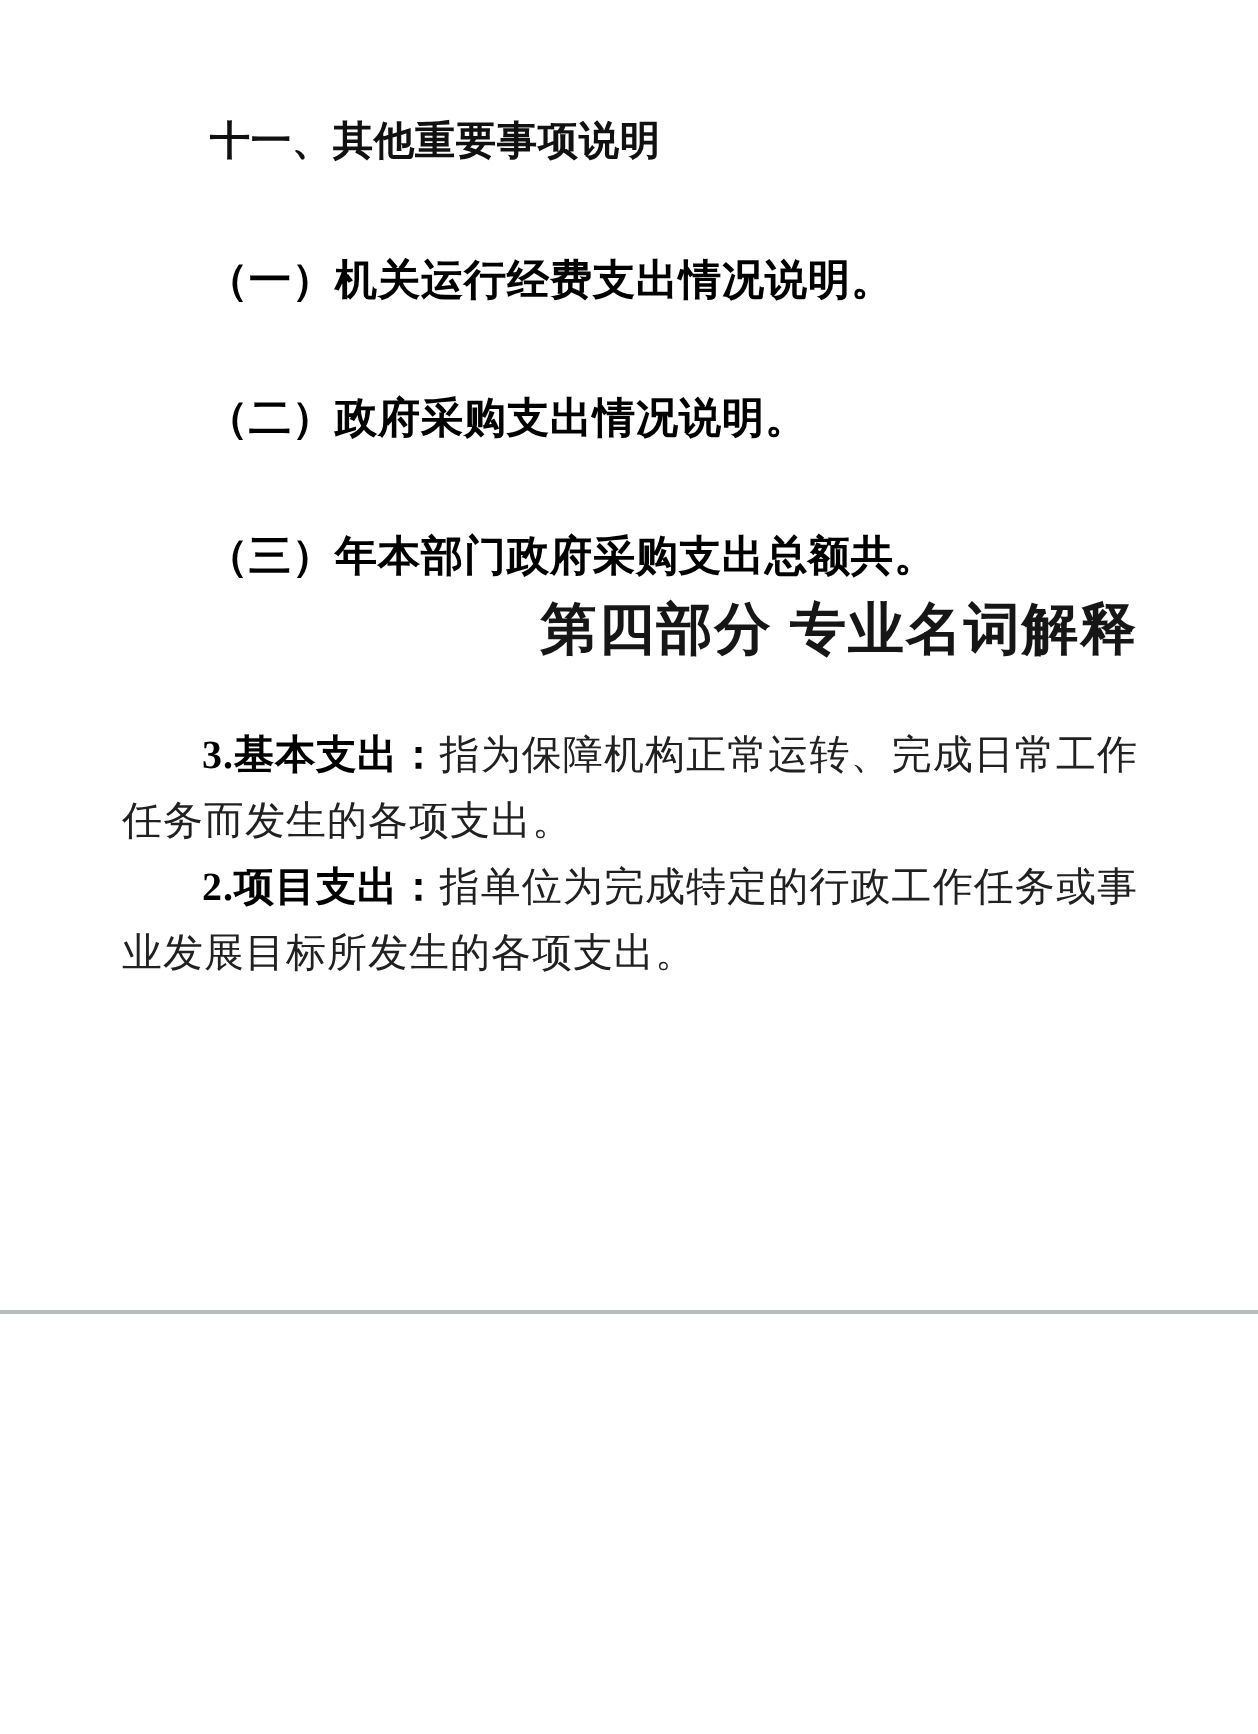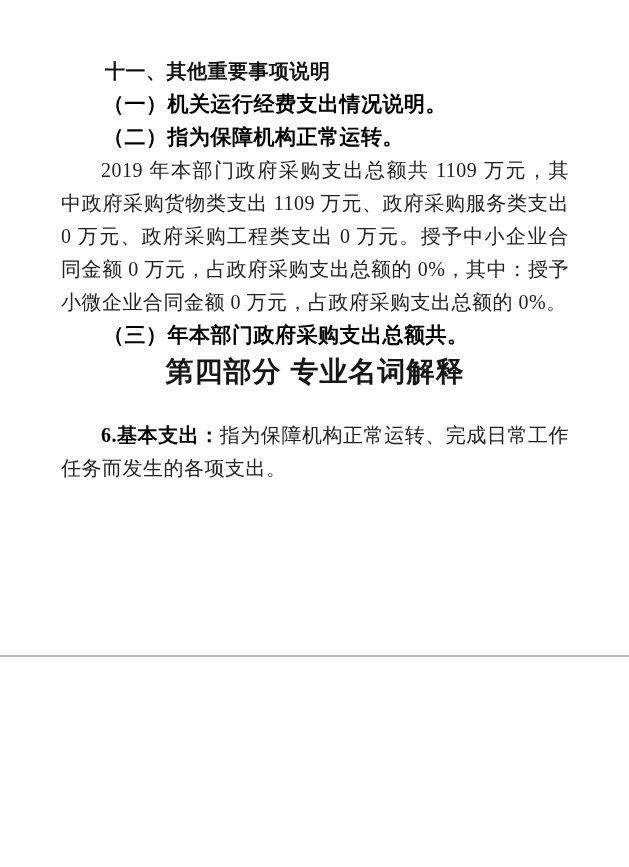--- a/index.html
+++ b/index.html
@@ -36,32 +36,33 @@
     text-align: left;
   }
 
   .sub-title {
     font-size: 21px;
     font-weight: bold;
     color: #000000;
     text-indent: 2em;
     line-height: 33px;
     text-align: left;
+    margin-top: 36px;
   }
 
   .body-para {
     text-indent: 2em;
   }
 
   .part-title {
     font-family: "Liberation Sans", "DejaVu Sans", sans-serif;
     font-size: 28px;
     font-weight: bold;
     color: #161616;
-    text-align: center;
+    text-align: right;
     text-indent: 0;
     line-height: 38px;
     margin: 1px 0 28px 0;
     letter-spacing: 1px;
   }
 
   .term-para {
     text-indent: 2em;
   }
   .term-label {
@@ -81,28 +82,30 @@
 </head>
 <body>
 
 <div class="page">
   <div class="content">
 
     <div class="sec-heading">十一、其他重要事项说明</div>
 
     <div class="sub-title">（一）机关运行经费支出情况说明。</div>
 
-    <div class="sub-title">（二）指为保障机构正常运转。</div>
-    <p class="body-para">2019 年本部门政府采购支出总额共 1109 万元，其中政府采购货物类支出 1109 万元、政府采购服务类支出 0 万元、政府采购工程类支出 0 万元。授予中小企业合同金额 0 万元，占政府采购支出总额的 0%，其中：授予小微企业合同金额 0 万元，占政府采购支出总额的 0%。</p>
+    <div class="sub-title">（二）政府采购支出情况说明。</div>
 
     <div class="sub-title">（三）年本部门政府采购支出总额共。</div>
 
     <div class="part-title">第四部分 专业名词解释</div>
 
     <p class="term-para">
-      <span class="term-label">6.基本支出：</span><span>指为保障机构正常运转、完成日常工作任务而发生的各项支出。</span>
+      <span class="term-label">3.基本支出：</span><span>指为保障机构正常运转、完成日常工作任务而发生的各项支出。</span>
     </p>
 
+    <p class="term-para">
+      <span class="term-label">2.项目支出：</span><span>指单位为完成特定的行政工作任务或事业发展目标所发生的各项支出。</span>
+    </p>
 
   </div>
 
   <div class="page-bottom-edge"></div>
 </div>
 
 </body></html>

